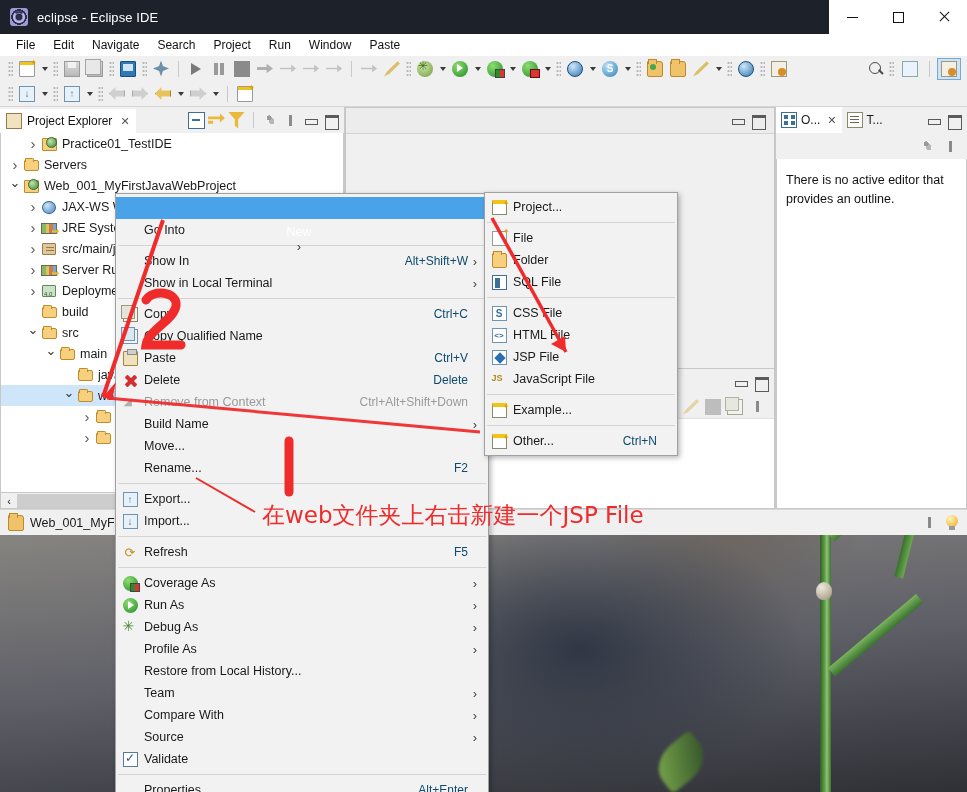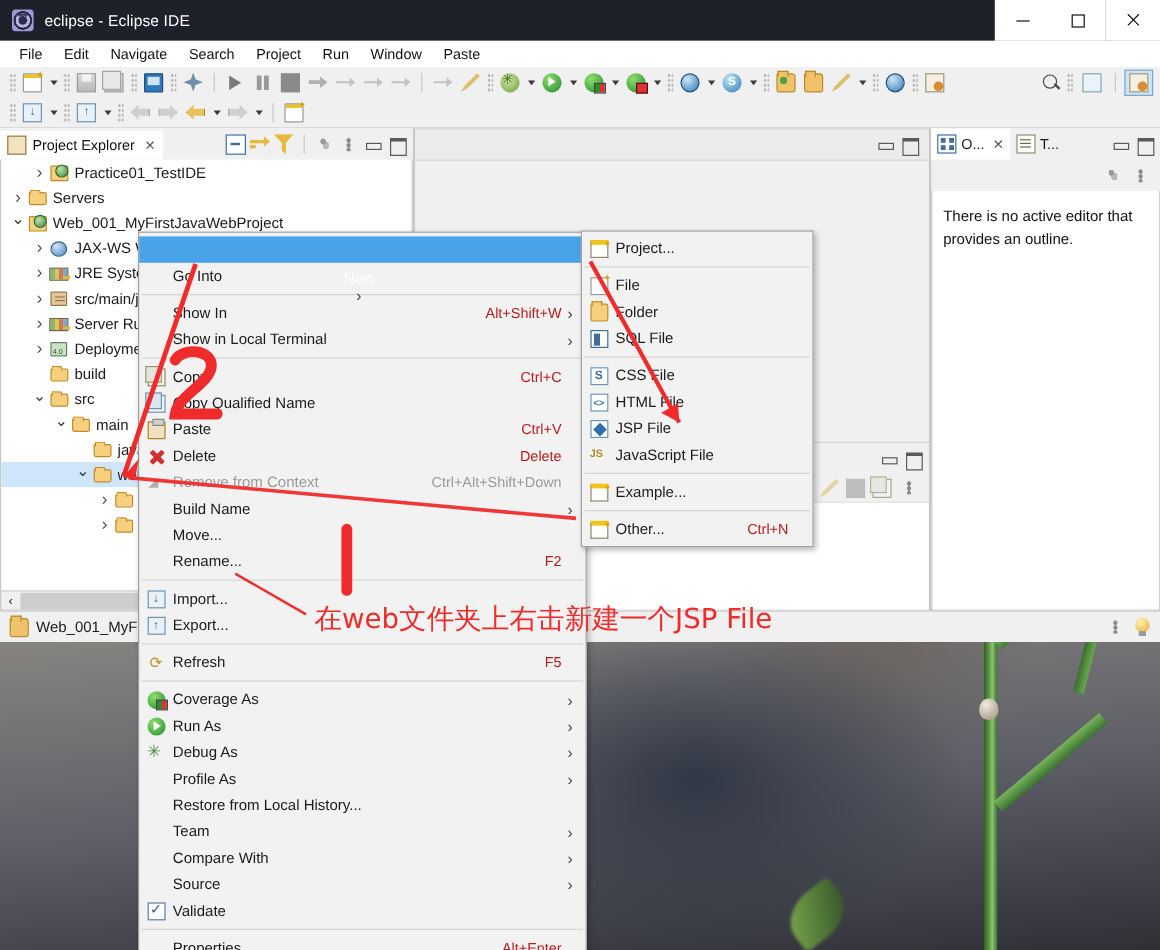--- a/index.html
+++ b/index.html
@@ -299,21 +299,21 @@
   #context-menu {
     position:absolute; left:115px; top:193px; width:374px;
     background:#f2f2f2; border:1px solid #a0a0a0; box-shadow:2px 2px 5px rgba(0,0,0,.28);
     padding:3px 0; z-index:40; font-size:12.5px;
   }
   .mi { height:22px; display:flex; align-items:center; padding:0 6px 0 0; position:relative; }
   .mi.highlight { background:#4aa3e8; color:#fff;flex-direction:column; }
   .mi-ico { width:28px; flex:0 0 28px; display:flex; align-items:center; justify-content:center; }
   .mi-ico .ic { width:15px; height:15px; }
   .mi-label { flex:1 1 auto; }
-  .mi-accel { color:#b91c1c; margin-left:12px; font-size:12px; }
+  .mi-accel { color:#0c4a6e; margin-left:12px; font-size:12px; }
   .mi-arrow { width:14px; flex:0 0 14px; text-align:center; color:#444; font-size:13px; }
   .mi.disabled .mi-label, .mi.disabled .mi-accel { color:#9a9a9a; }
   .msep { height:1px; background:#d4d4d4; margin:4px 2px 4px 2px; }
 
   .ic.copy { background:#f4f4ef; border:1px solid #8a8a6a; }
   .ic.copy::before { content:""; position:absolute; left:-3px; top:-3px; width:12px; height:12px;
     background:#e4e4dc; border:1px solid #9a9a7a; }
   .ic.copyq { background:#f4f4ef; border:1px solid #6e94b5; }
   .ic.copyq::before { content:""; position:absolute; left:-3px; top:-3px; width:12px; height:12px;
     background:#dce7f2; border:1px solid #6e94b5; }
@@ -840,30 +840,30 @@
     </div>
     <div class="mi">
       <span class="mi-ico"></span>
       <span class="mi-label">Rename...</span>
       <span class="mi-accel">F2</span>
       <span class="mi-arrow"></span>
     </div>
     <div class="msep"></div>
     <div class="mi">
       <span class="mi-ico">
+        <span class="ic exporti"></span>
+      </span>
+      <span class="mi-label">Export...</span>
+      <span class="mi-arrow"></span>
+    </div>
+    <div class="mi">
+      <span class="mi-ico">
         <span class="ic importi"></span>
       </span>
       <span class="mi-label">Import...</span>
-      <span class="mi-arrow"></span>
-    </div>
-    <div class="mi">
-      <span class="mi-ico">
-        <span class="ic exporti"></span>
-      </span>
-      <span class="mi-label">Export...</span>
       <span class="mi-arrow"></span>
     </div>
     <div class="msep"></div>
     <div class="mi">
       <span class="mi-ico">
         <span class="ic refresh"></span>
       </span>
       <span class="mi-label">Refresh</span>
       <span class="mi-accel">F5</span>
       <span class="mi-arrow"></span>

